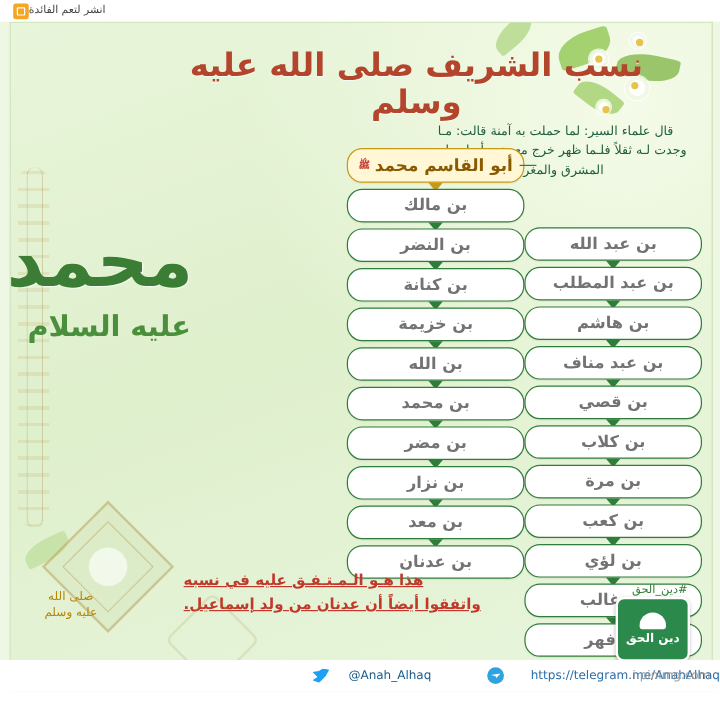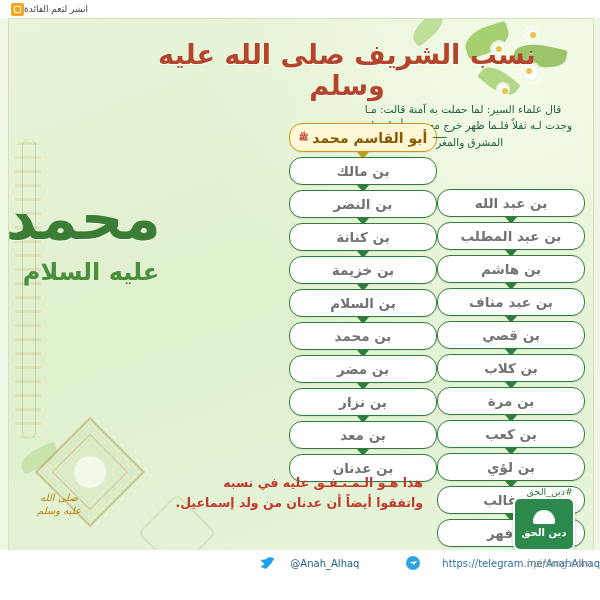--- a/index.html
+++ b/index.html
@@ -240,36 +240,36 @@
     width: 14px;
     height: 0;
     border-top: 1.8px solid #2f7d3a;
   }
   
   .note {
     position: absolute;
     bottom: 62px; right: 170px;
     width: 270px;
     direction: rtl;
-    text-align: right;
+    text-align: left;
     font-size: 12.5px;
     font-weight: bold;
     line-height: 1.6;
     color: #c0392b;
+    text-decoration: underline;
   }
   .stamp {
     position: absolute;
     bottom: 58px; left: 18px;
     width: 64px;
     text-align: center;
     color: #b8860b;
     font-size: 10px;
     line-height: 1.25;
     direction: rtl;
-    font-style: italic;
   }
   .hashtag {
     position: absolute;
     bottom: 78px; right: 20px;
     font-size: 9.5px;
     color: #2e7d32;
     direction: rtl;
   }
   
   .logo {
@@ -418,21 +418,21 @@
         </div>
         <div class="node">
           <span>بن كنانة</span>
           <span class="arrow"></span>
         </div>
         <div class="node">
           <span>بن خزيمة</span>
           <span class="arrow"></span>
         </div>
         <div class="node">
-          <span>بن السلام</span>
+          <span>بن الله</span>
           <span class="arrow"></span>
         </div>
         <div class="node">
           <span>بن محمد</span>
           <span class="arrow"></span>
         </div>
         <div class="node">
           <span>بن مضر</span>
           <span class="arrow"></span>
         </div>

